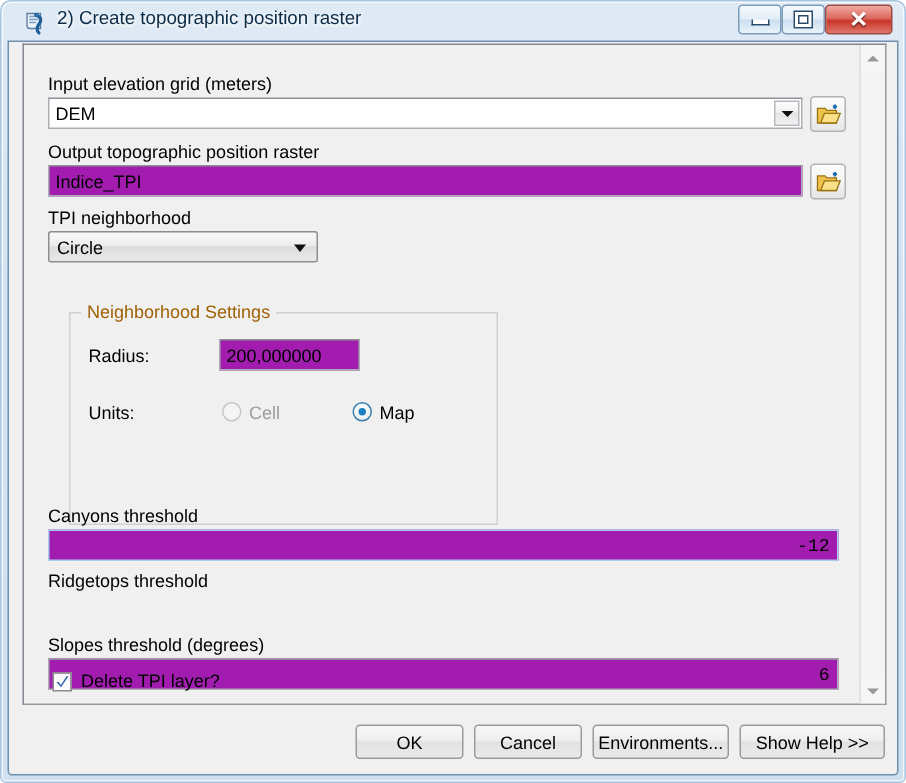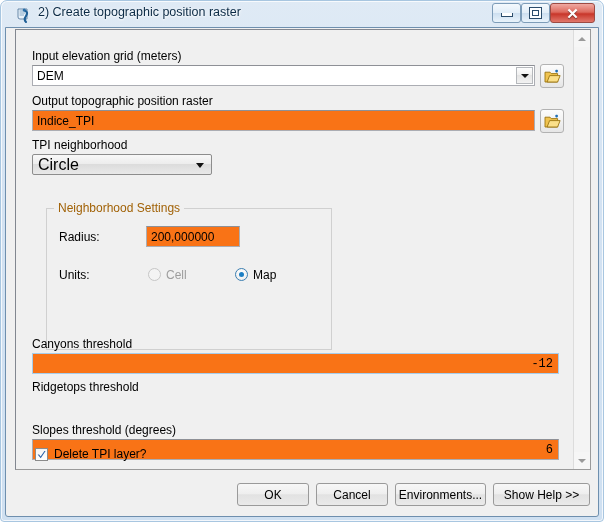--- a/index.html
+++ b/index.html
@@ -148,21 +148,21 @@
     position: absolute;
     font-size: 12px;
     color: #000000;
     white-space: nowrap;
   }
   .lbl-dis { color: #9d9d9d; }
 
   .txtbox {
     position: absolute;
     box-sizing: border-box;
-    background: #f97316;
+    background: #a21caf;
     border: 1px solid #abadb3;
     border-top-color: #8e9096;
     font-size: 12px;
     color: #000000;
     padding: 2px 4px 0 4px;
     line-height: 16px;
     overflow: hidden;
     white-space: nowrap;
     font-family: "Liberation Sans", sans-serif;
   }
@@ -202,21 +202,21 @@
   .combo-flat {
     position: absolute;
     box-sizing: border-box;
     border: 1px solid #8d8d8d;
     border-radius: 2px;
     background: linear-gradient(to bottom, #f8f8f8 0%, #ededed 45%, #dcdcdc 50%, #e9e9e9 100%);
   }
   .combo-flat .cf-text {
     position: absolute;
     left: 5px; top: 2px;
-    font-size: 16px; color: #000; line-height: 16px;
+    font-size: 12px; color: #000; line-height: 16px;
     white-space: nowrap;
   }
   .combo-flat .cf-arrow {
     position: absolute;
     right: 7px; top: 50%; margin-top: -2px;
     width: 0; height: 0;
     border-left: 4px solid transparent;
     border-right: 4px solid transparent;
     border-top: 5px solid #101010;
   }

